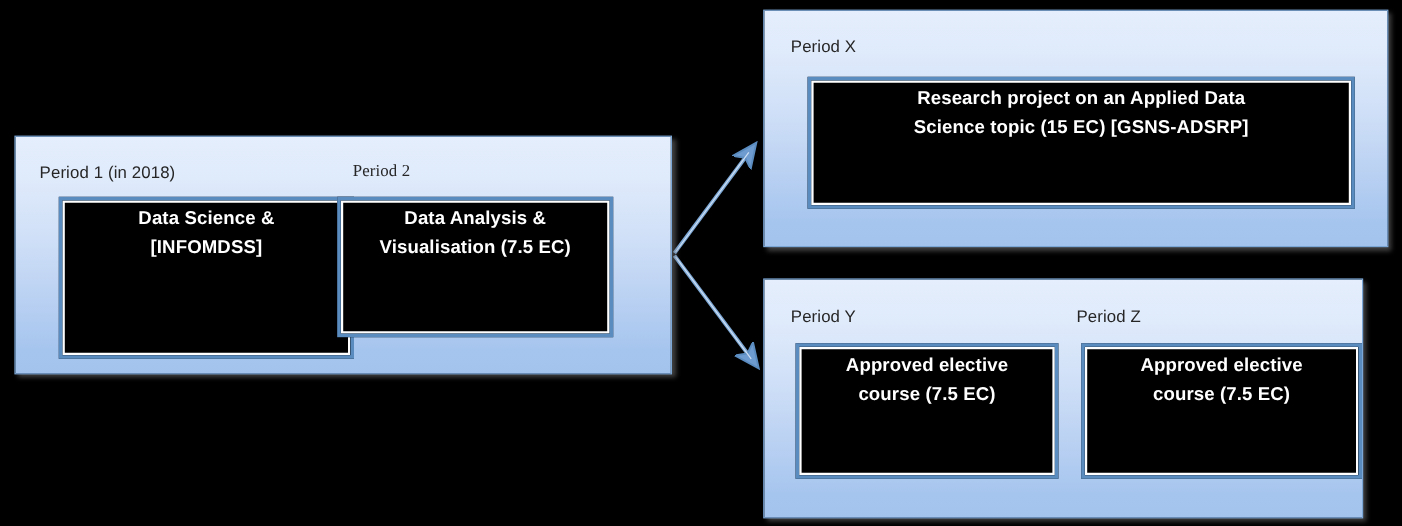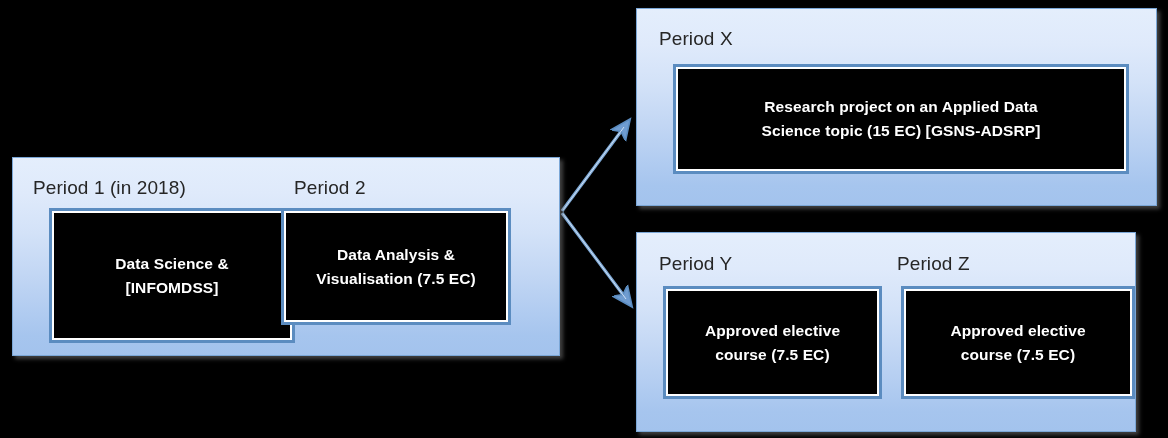--- a/index.html
+++ b/index.html
@@ -30,35 +30,34 @@
                 #c3d7f4 58%,
                 #b3cdf1 76%,
                 #a6c5ee 90%,
                 #a3c3ed 100%);
     border: 1px solid #7ba7d7;
     box-shadow: 3px 3px 4px rgba(120,120,120,0.55);
   }
 
   .group-label {
     position: absolute;
-    font-size: 19px;
+    font-size: 14px;
     line-height: 17px;
     color: #262626;
     letter-spacing: 0.1px;
     white-space: nowrap;
   }
 
   
   .course-box {
     position: absolute;
     background: #000000;
     border: 3px solid #5b8cc0;
     outline: 0px;
     display: flex;
-    align-items: center;
     justify-content: center;
     box-shadow: inset 0 0 0 2px #ffffff;
     padding: 4px 8px;
   }
 
   .course-text {
     font-size: 15.5px;
     line-height: 24px;
     font-weight: bold;
     text-align: center;
@@ -67,24 +66,24 @@
         1px 1px 0 rgba(0,0,0,0.95),
        -1px  1px 0 rgba(0,0,0,0.55),
         1px -1px 0 rgba(0,0,0,0.55),
         2px  2px 2px rgba(0,0,0,0.9);
     letter-spacing: 0.1px;
   }
 
   
   #group-left {
     left: 12px;  top: 113px;
-    width: 548px; height: 199px; margin-top: 44px;
+    width: 548px; height: 199px;
   }
   #label-p1 { left: 20px;  top: 21px; }
-  #label-p2 { left: 281px; top: 21px; }
+  #label-p2 { left: 281px; top: 21px; font-family: Liberation Serif, serif; }
   #box-p1 { left: 36px;  top: 50px; width: 246px; height: 135px; text-decoration: underline; }
   #box-p2 { left: 268px; top: 50px; width: 230px; height: 117px; }
 
   
   #group-x {
     left: 636px; top: 8px;
     width: 521px; height: 198px;
   }
   #label-px { left: 22px; top: 21px; }
   #box-px { left: 36px; top: 55px; width: 456px; height: 110px; }

